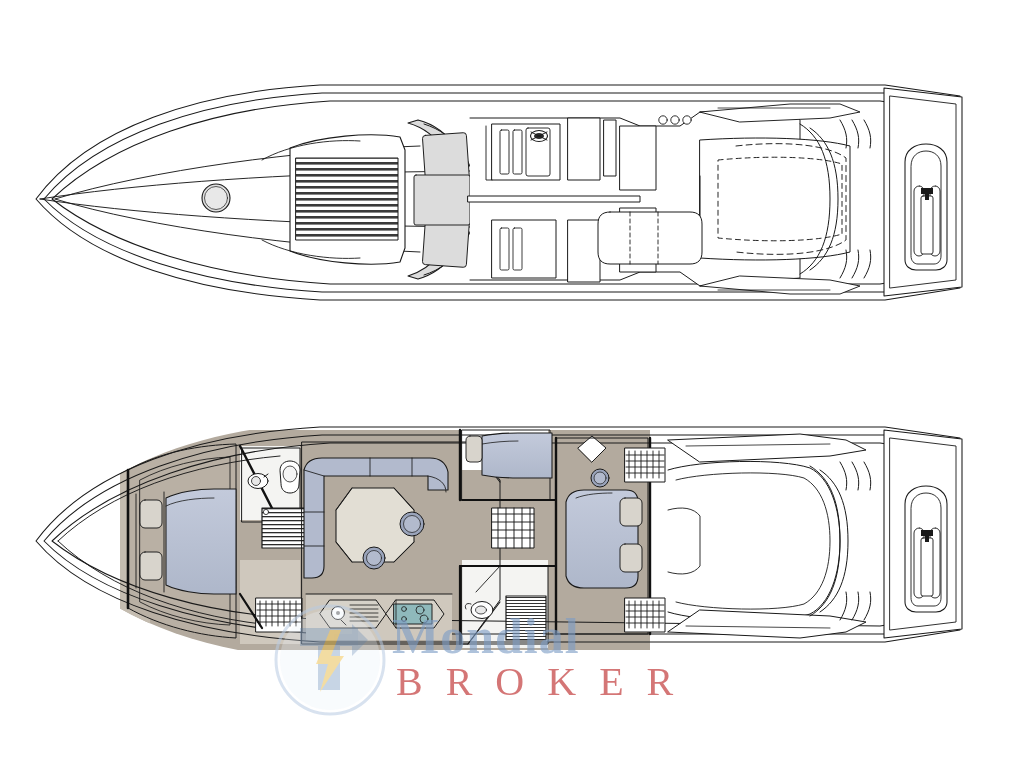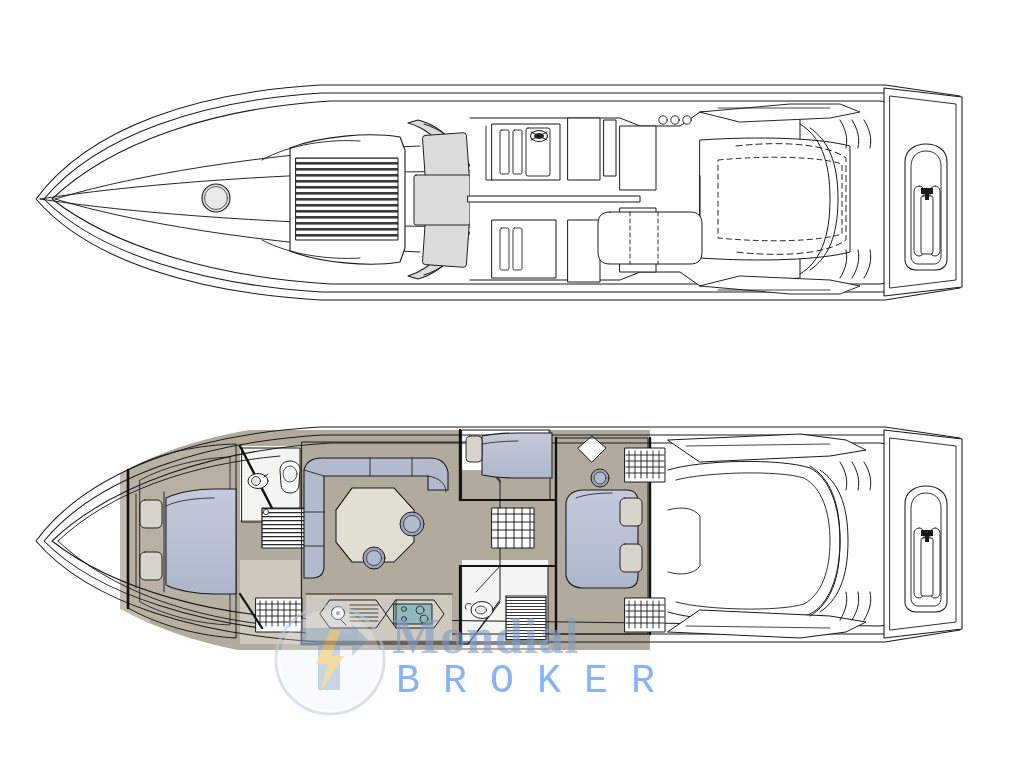--- a/index.html
+++ b/index.html
@@ -45,25 +45,25 @@
     letter-spacing: 1px;
     color: #7d9dc6;
     opacity: 0.62;
     line-height: 1;
     white-space: nowrap;
   }
   .wm-broker {
     position: absolute;
     left: 396px;
     top: 662px;
-    font-family: Liberation Mono, monospace;
+    font-family: Liberation Serif, serif;
     font-size: 40px;
     font-weight: normal;
     letter-spacing: 23px;
-    color: #3b82f6;
+    color: #b91c1c;
     opacity: 0.60;
     line-height: 1;
     white-space: nowrap;
   }
 </style>
 </head>
 <body>
 
 <div id="stage">
 

